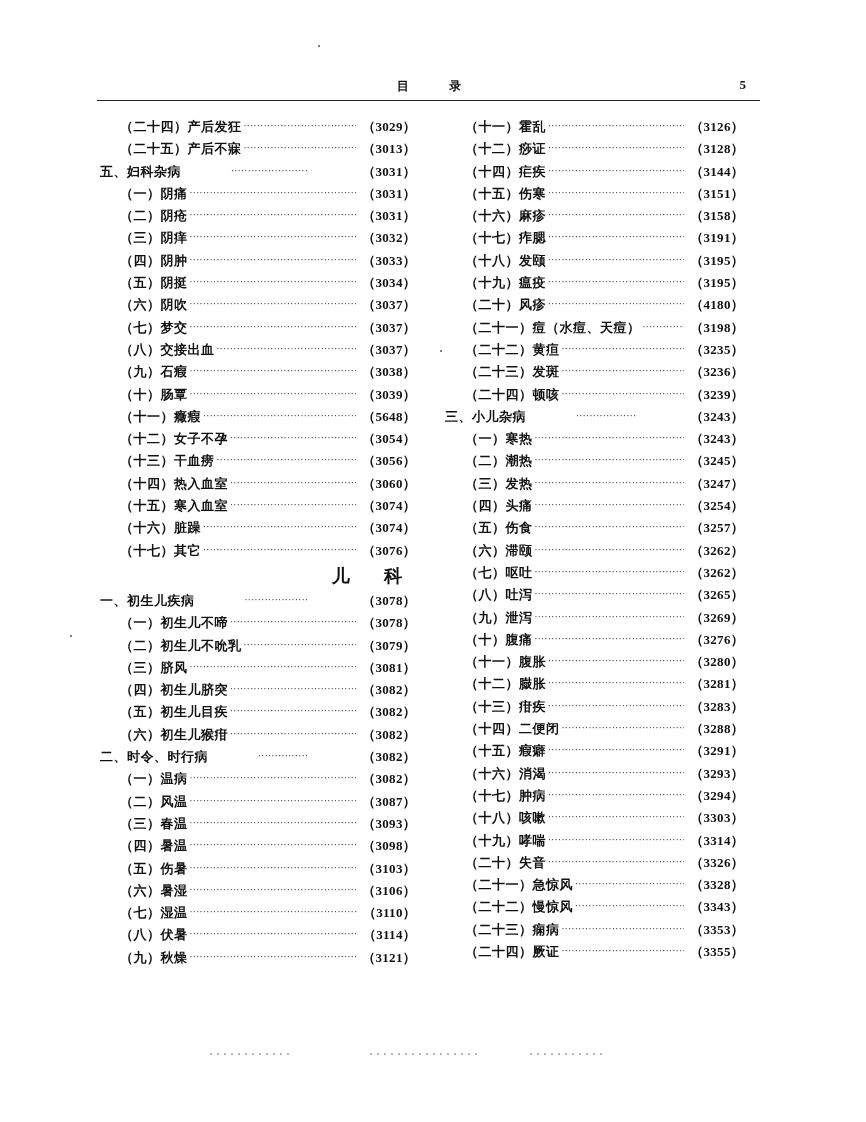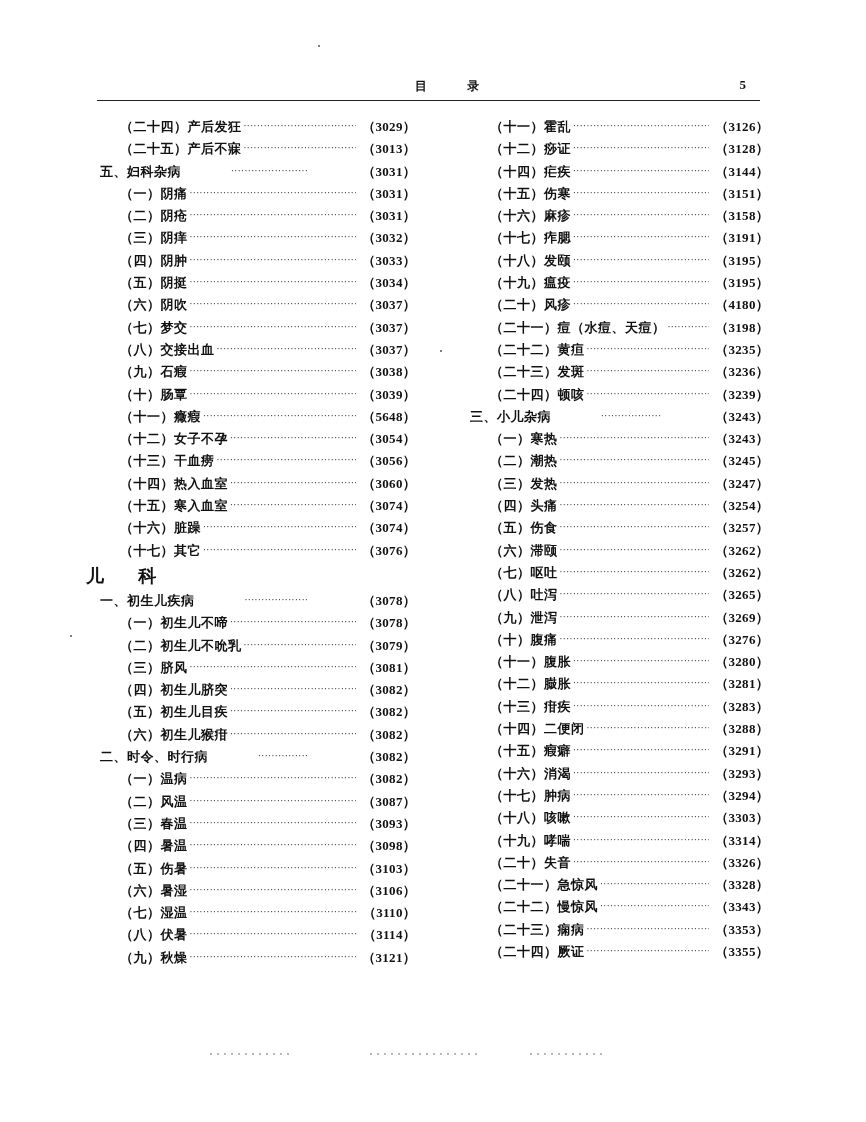--- a/index.html
+++ b/index.html
@@ -5,34 +5,34 @@
     html, body { margin: 0; padding: 0; }
     body {
       width: 866px; height: 1122px; background: #ffffff; position: relative;
       font-family: "DejaVu Serif", "Liberation Serif", serif; color: #111;
       overflow: hidden;
     }
     .header {
       position: absolute; left: 97px; top: 78px; width: 663px; height: 22px;
     }
     .header .title {
-      position: absolute; left: 318px; top: 0; font-size: 12px; font-weight: bold;
+      position: absolute; left: 300px; top: 0; font-size: 12px; font-weight: bold;
       letter-spacing: 18px; font-family: "DejaVu Sans", sans-serif;
     }
     .header .page-num {
       position: absolute; right: 14px; top: -1px; font-size: 13px; font-weight: bold;
       font-family: "Liberation Serif", serif;
     }
     .rule {
       position: absolute; left: 97px; top: 100px; width: 663px; height: 0;
       border-top: 1.5px solid #222;
     }
-    .col { position: absolute; top: 116px; }
+    .col { position: absolute; top: 116px; text-align: right; }
     .col.left { left: 112px; width: 304px; }
-    .col.right { left: 482px; width: 287px; }
+    .col.right { left: 457px; width: 287px; }
     .row {
       display: flex; align-items: baseline; height: 22.3px; line-height: 22.3px;
       font-size: 13px; white-space: nowrap;
     }
     .row .label { font-weight: bold; font-family: "DejaVu Sans", sans-serif; letter-spacing: 0.5px; }
     .row .dots {
       flex: 1; overflow: hidden; margin: 0 6px 0 2px; color: #333;
       font-size: 9px; letter-spacing: 0.5px; position: relative; top: -2px;
     }
     .row .dots::before {

